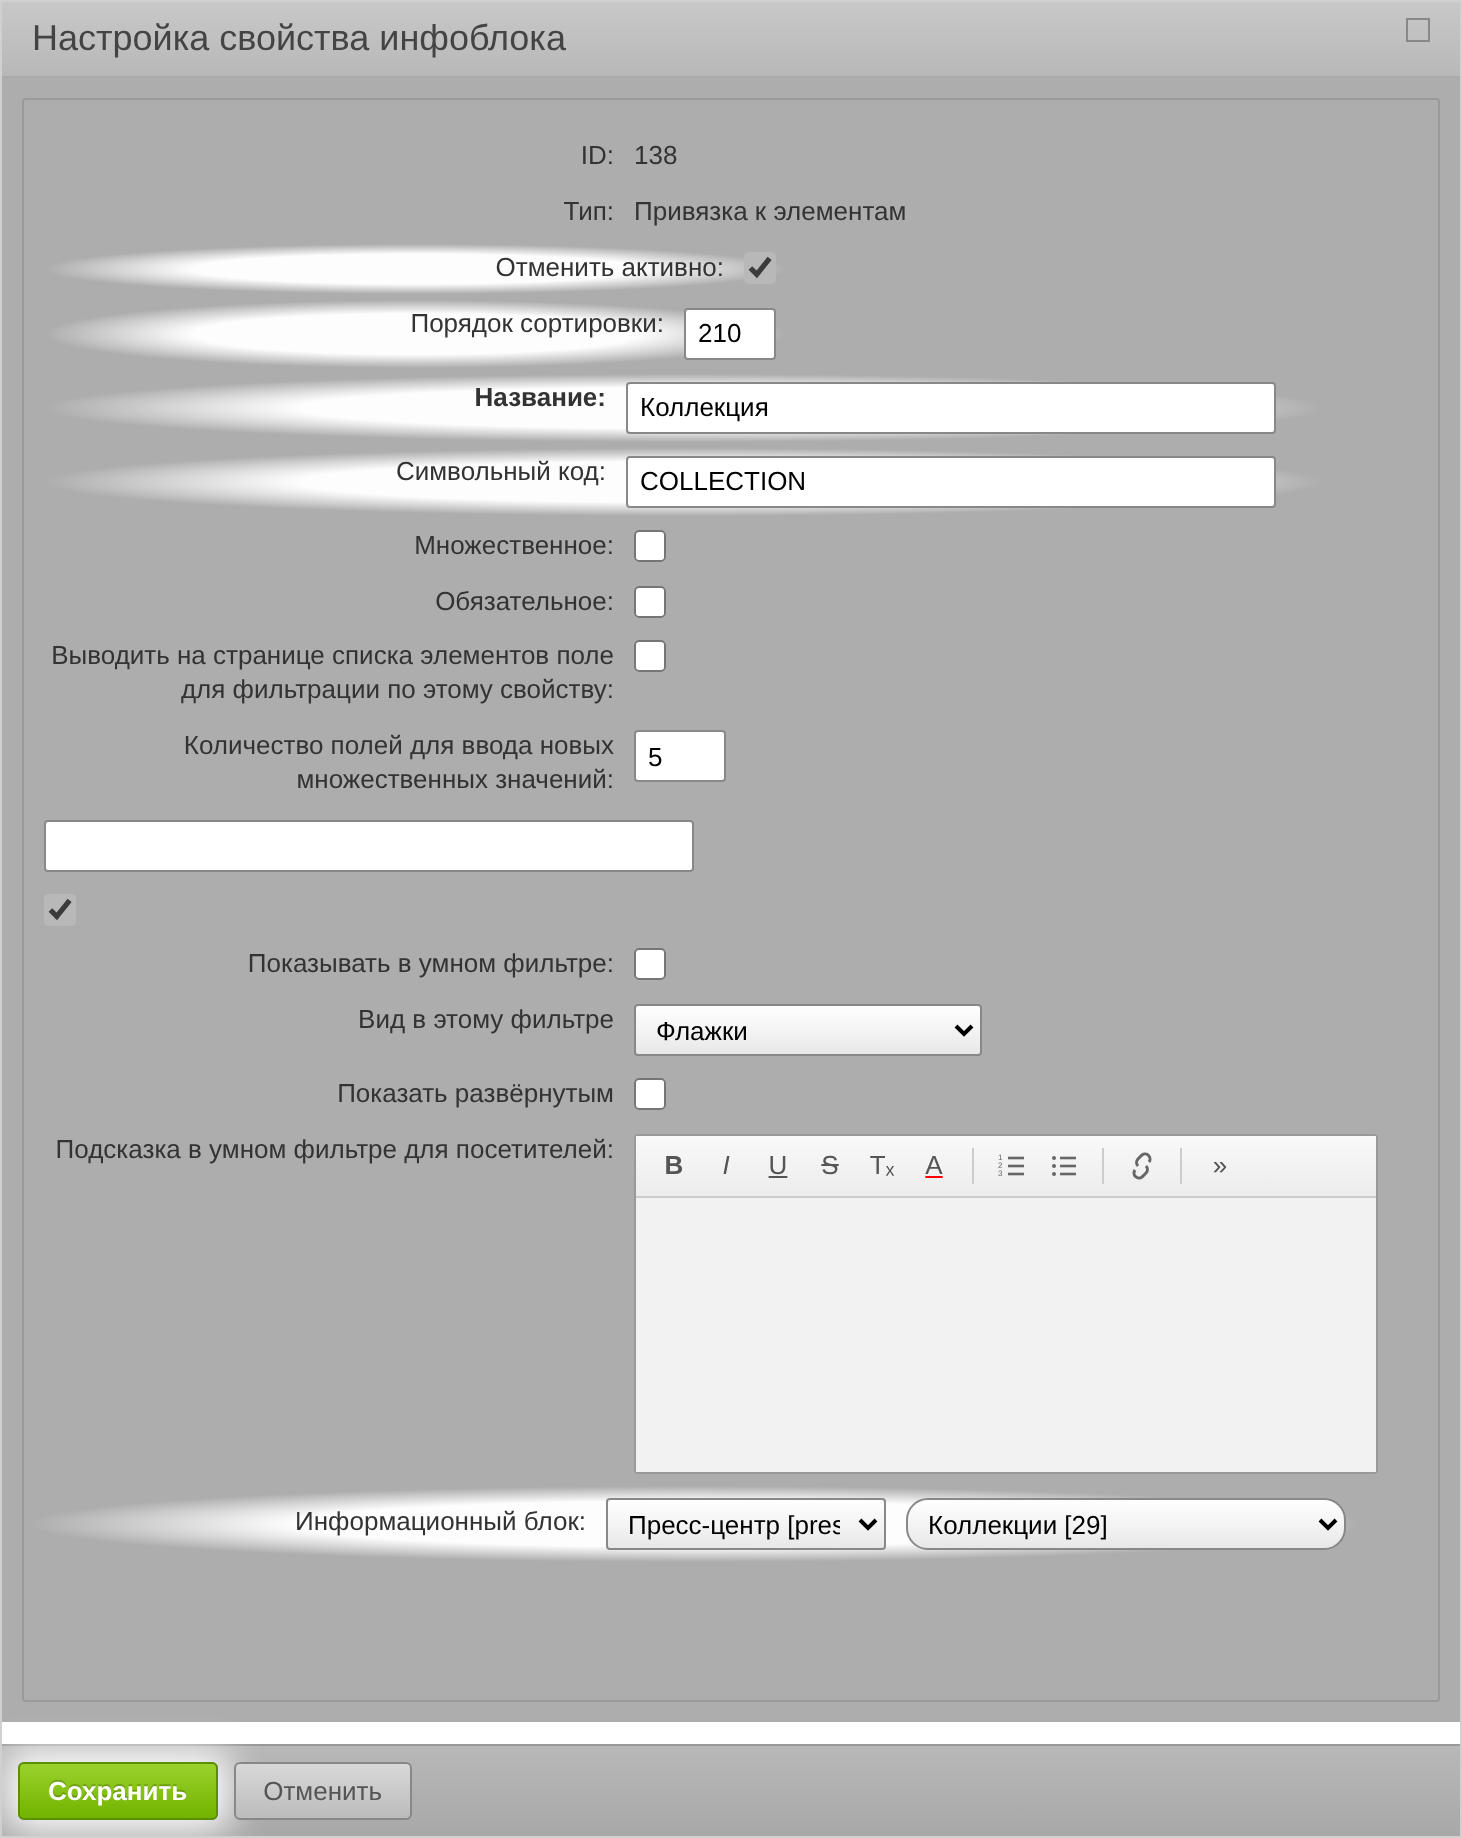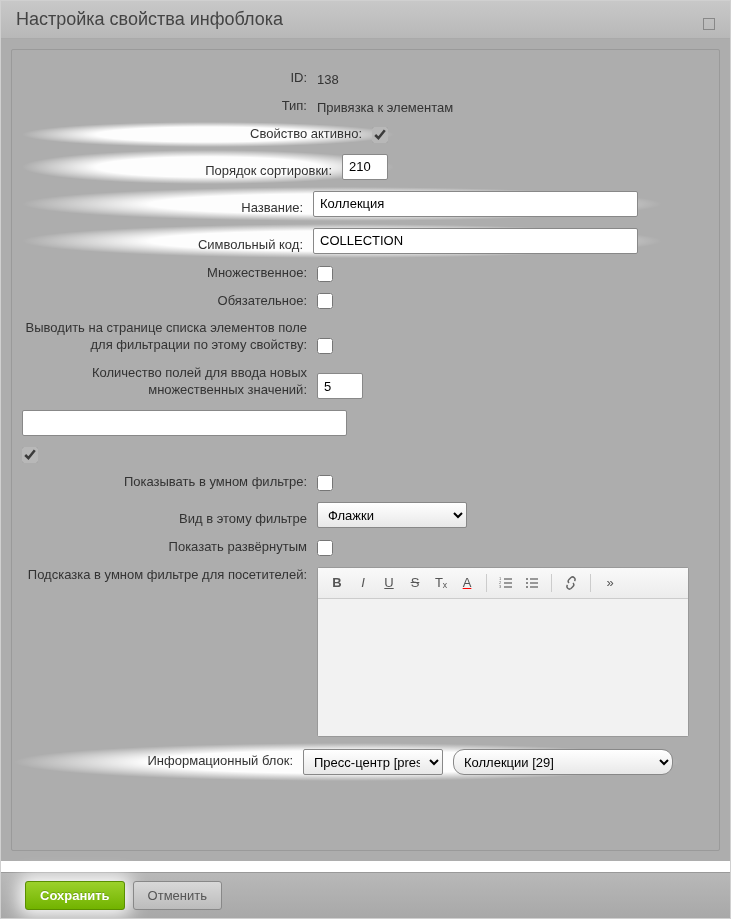--- a/index.html
+++ b/index.html
@@ -12,21 +12,21 @@
       height: 919px;
       position: relative;
       border: 1px solid #d0d0d0;
     }
     .dialog-header {
       background: linear-gradient(#c8c8c8, #b8b8b8);
       padding: 8px 15px;
       border-bottom: 1px solid #aaa;
       display: flex;
       justify-content: space-between;
-      align-items: flex-end;
+      align-items: flex-start;
     }
     .dialog-header h2 {
       font-size: 18px;
       font-weight: normal;
       color: #444;
     }
     .dialog-header .min-icon {
       width: 12px; height: 12px;
       border: 1px solid #888;
     }
@@ -39,52 +39,52 @@
     .form-panel {
       background: #adadad;
       border: 1px solid #9a9a9a;
       border-radius: 2px;
       padding: 20px 30px 20px 10px;
       height: 100%;
       overflow: hidden;
     }
     .form-row {
       display: flex;
-      align-items: flex-end;
+      align-items: flex-start;
       margin-bottom: 11px;
     }
     .form-row.tall { align-items: flex-start; }
     .form-label {
       width: 295px;
       text-align: right;
       padding-right: 10px;
       color: #333;
       font-size: 13px;
       line-height: 1.3;
     }
-    .form-label.bold { font-weight: normal; }
+    .form-label.bold { font-weight: bold; }
     .form-value { flex: 1; display:flex; align-items:center; }
     .row-hl {
       background: radial-gradient(ellipse closest-side, rgba(255,255,255,.98), rgba(255,255,255,.98) 60%, rgba(255,255,255,0) 100%);
       border-radius: 14px;
       padding: 4px 6px;
       margin: -4px -6px 7px;
     }
     input[type="text"], input.short, select {
       font-size: 13px;
       padding: 4px 6px;
       border: 1px solid #888;
       border-radius: 2px;
       background: #fff;
       height: 26px;
     }
     input.short { width: 46px; }
     input.wide { width: 325px; }
     input.full { width: 325px; }
-    select.med { width: 150px; height: 26px; background: linear-gradient(#fff,#e8e8e8); }
+    select.med { width: 174px; height: 26px; background: linear-gradient(#fff,#e8e8e8); }
     select.wide { width: 140px; height: 26px; background: linear-gradient(#fff,#e8e8e8); }
     select.wide2 { width: 220px; height: 26px; background: linear-gradient(#fff,#e8e8e8); border-radius: 11px; }
     input[type="checkbox"] {
       width: 16px; height: 16px;
       accent-color: #b8b8b8;
     }
     .editor-wrap {
       flex:1;
       border: 1px solid #999;
       border-radius: 2px;
@@ -108,21 +108,21 @@
       cursor:pointer;
       border-radius:2px;
     }
     .tsep { width:1px; height:18px; background:#ccc; margin:0 4px; }
     .editor-area {
       flex:1;
       background: #f2f2f2;
     }
     .dialog-footer {
       background: linear-gradient(#b8b8b8,#a8a8a8);
-      padding: 8px 24px;
+      padding: 8px 8px;
       border-top: 1px solid #999;
       display:flex;
       gap: 8px;
       position:absolute;
       bottom:0; left:0; right:0;
     }
     .btn {
       padding: 6px 14px;
       font-size: 13px;
       border: 1px solid #888;
@@ -163,21 +163,21 @@
       <div class="form-label">ID:</div>
       <div class="form-value">138</div>
     </div>
 
     <div class="form-row">
       <div class="form-label">Тип:</div>
       <div class="form-value">Привязка к элементам</div>
     </div>
 
     <div class="form-row row-hl" style="width:372px; margin-left:auto; margin-right:320px;">
-      <div class="form-label" style="width:auto; flex:1">Свойство активно:</div>
+      <div class="form-label" style="width:auto; flex:1">Отменить активно:</div>
       <div class="form-value" style="flex:0">
         <input type="checkbox" checked="" style="">
       </div>
     </div>
 
     <div class="form-row row-hl" style="width:372px; margin-left:auto; margin-right:320px;">
       <div class="form-label" style="width:auto; flex:1">Порядок сортировки:</div>
       <div class="form-value" style="flex:0">
         <input type="text" class="short" value="210" style="">
       </div>

